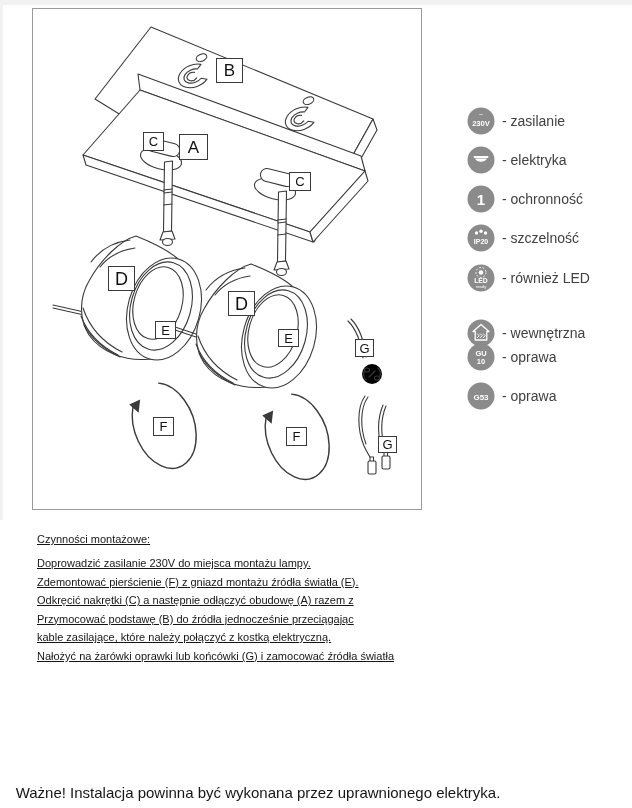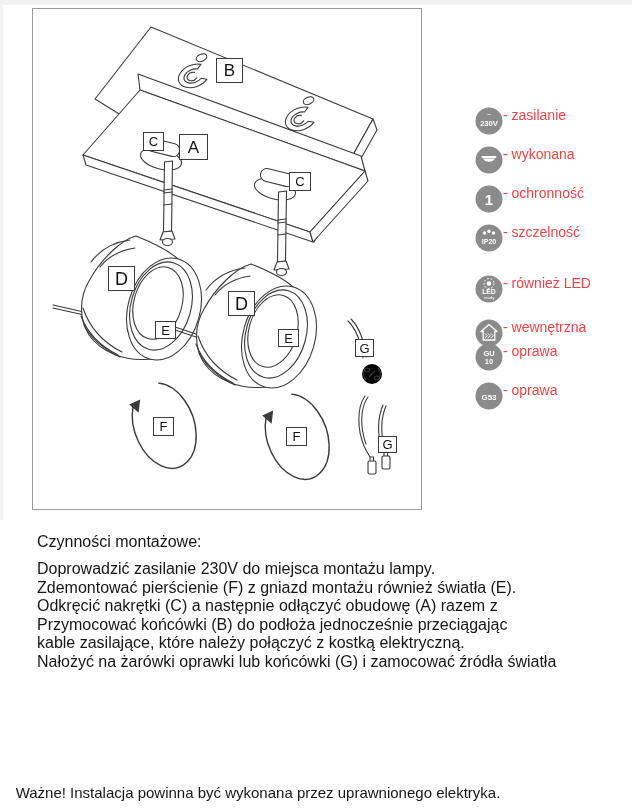--- a/index.html
+++ b/index.html
@@ -21,27 +21,27 @@
   }
   .frame svg { position:absolute; left:0; top:0; }
   .pbox {
     position:absolute; background:#fff; border:1.2px solid #3a3a3a;
     display:flex; align-items:center; justify-content:center;
     color:#111; line-height:1;
   }
 
   
   .legend { position:absolute; left:463px; top:0; width:168px; }
-  .lrow { position:absolute; left:12px; height:28px; display:flex; align-items:flex-start; }
-  .llabel { font-size:14px; color:#ef4444; white-space:nowrap; }
+  .lrow { position:absolute; left:4px; height:28px; display:flex; align-items:center; gap:7px; }
+  .llabel { font-size:14px; color:#404040; white-space:nowrap; }
   .licon { flex:0 0 28px; }
   .licon text { font-family:"Liberation Sans", sans-serif; fill:#ffffff; text-anchor:middle; }
 
   
-  .instructions { position:absolute; left:37px; top:533px; width:560px; font-size:16px; color:#161616; }
+  .instructions { position:absolute; left:37px; top:533px; width:560px; font-size:11px; color:#161616;text-decoration:underline; }
   .instructions .heading { margin-bottom:9px; }
   .instructions .line { line-height:18.6px; white-space:nowrap; }
 
   .warning { position:absolute; left:0; top:784px; width:516px; text-align:center; font-size:15px; color:#161616; }
 
   .drawing path, .drawing ellipse, .drawing rect, .drawing line {
     stroke:#3a3a3a; stroke-width:1.1; fill:none; stroke-linejoin:round; stroke-linecap:round;
   }
   .drawing .wfill { fill:#ffffff; }
   .drawing .solid { fill:#3a3a3a; stroke:none; }
@@ -193,21 +193,21 @@
     </svg>
     <span class="llabel">- zasilanie</span>
   </div>
 
   <div class="lrow" style="top:146px;">
     <svg class="licon" width="28" height="28">
       <circle cx="14" cy="14" r="13.5" fill="#8b8b8b"></circle>
       <rect x="6.5" y="10" width="15" height="2" rx="1" fill="#ffffff"></rect>
       <path d="M8,12.6 A6.6,5.6 0 0 0 20,12.6 Z" fill="#ffffff"></path>
     </svg>
-    <span class="llabel">- wykonana</span>
+    <span class="llabel">- elektryka</span>
   </div>
 
   <div class="lrow" style="top:185px;">
     <svg class="licon" width="28" height="28">
       <circle cx="14" cy="14" r="13.5" fill="#8b8b8b"></circle>
       <text x="14" y="19.5" font-size="15" font-weight="bold">1</text>
     </svg>
     <span class="llabel">- ochronność</span>
   </div>
 
@@ -215,21 +215,21 @@
     <svg class="licon" width="28" height="28">
       <circle cx="14" cy="14" r="13.5" fill="#8b8b8b"></circle>
       <circle cx="9.5" cy="9" r="1.7" fill="#ffffff"></circle>
       <circle cx="14" cy="7.2" r="1.7" fill="#ffffff"></circle>
       <circle cx="18.5" cy="9" r="1.7" fill="#ffffff"></circle>
       <text x="14" y="20" font-size="7" font-weight="bold">IP20</text>
     </svg>
     <span class="llabel">- szczelność</span>
   </div>
 
-  <div class="lrow" style="top:264px;margin-top:11px;">
+  <div class="lrow" style="top:264px;">
     <svg class="licon" width="28" height="28">
       <circle cx="14" cy="14" r="13.5" fill="#8b8b8b"></circle>
       <circle cx="14" cy="8.5" r="2.3" fill="#ffffff"></circle>
       <circle cx="14" cy="8.5" r="5" fill="none" stroke="#ffffff" stroke-width="1" stroke-dasharray="1.8 1.7"></circle>
       <text x="14" y="19" font-size="6.8" font-weight="bold">LED</text>
       <text x="14" y="24" font-size="4.2">ready</text>
     </svg>
     <span class="llabel">- również LED</span>
   </div>
 
@@ -256,20 +256,20 @@
       <circle cx="14" cy="14" r="13.5" fill="#8b8b8b"></circle>
       <text x="14" y="17.5" font-size="8" font-weight="bold">G53</text>
     </svg>
     <span class="llabel">- oprawa</span>
   </div>
 </div>
 
 <div class="instructions">
   <div class="heading">Czynności montażowe:</div>
   <div class="line">Doprowadzić zasilanie 230V do miejsca montażu lampy.</div>
-  <div class="line">Zdemontować pierścienie (F) z gniazd montażu również światła (E).</div>
+  <div class="line">Zdemontować pierścienie (F) z gniazd montażu źródła światła (E).</div>
   <div class="line">Odkręcić nakrętki (C) a następnie odłączyć obudowę (A) razem z</div>
-  <div class="line">Przymocować końcówki (B) do podłoża jednocześnie przeciągając</div>
+  <div class="line">Przymocować podstawę (B) do źródła jednocześnie przeciągając</div>
   <div class="line">kable zasilające, które należy połączyć z kostką elektryczną.</div>
   <div class="line">Nałożyć na żarówki oprawki lub końcówki (G) i zamocować źródła światła</div>
 </div>
 
 <div class="warning">Ważne! Instalacja powinna być wykonana przez uprawnionego elektryka.</div>
 
 </body></html>

